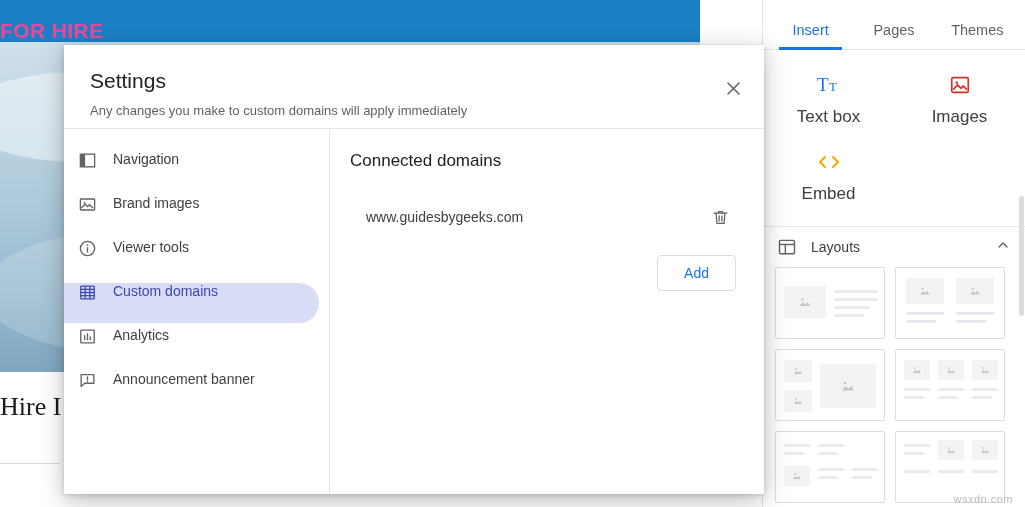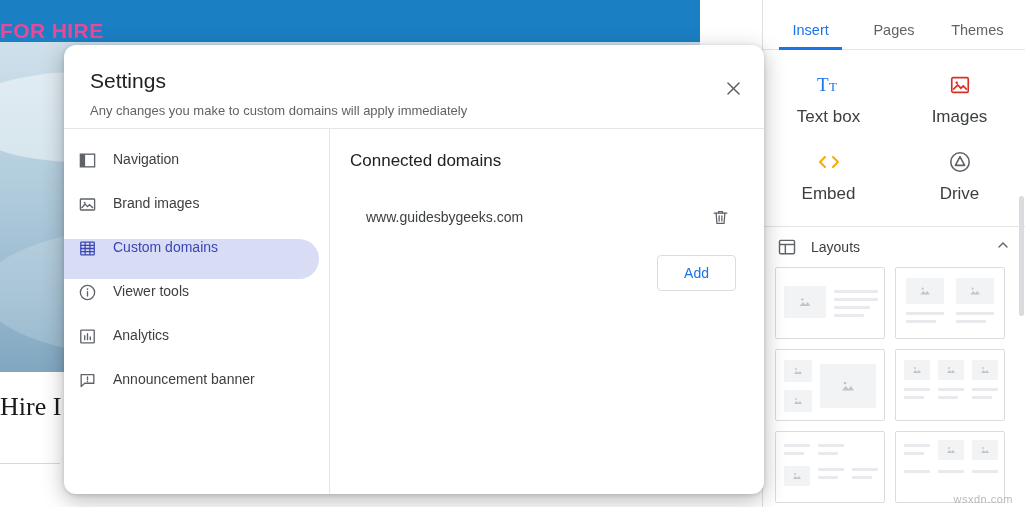--- a/index.html
+++ b/index.html
@@ -199,21 +199,21 @@
     border-radius: 3px;
   }
 
   
   .dialog {
     position: absolute;
     left: 64px; top: 45px;
     width: 700px; height: 449px;
     background: #ffffff;
     box-shadow: 0 6px 22px rgba(0,0,0,0.28), 0 1px 4px rgba(0,0,0,0.14);
-    border-radius: 12px;
+    border-radius: 0;
     overflow: hidden;
   }
   .dlg-title {
     position: absolute;
     left: 26px; top: 24px;
     font-size: 21px;
     color: #202124;
   }
   .dlg-sub {
     position: absolute;
@@ -386,29 +386,20 @@
       <div class="rp-item">
         <div class="rp-item-icon">
           <svg width="26" height="20" viewBox="0 0 26 20" fill="none" stroke="#f9ab00" stroke-width="2" stroke-linecap="round" stroke-linejoin="round">
             <path d="M9 5L4 10l5 5"></path>
               <path d="M17 5l5 5-5 5"></path>
           </svg>
         </div>
         <div class="rp-item-label">Embed</div>
       </div>
 
-      <div class="rp-item">
-        <div class="rp-item-icon">
-          <svg width="24" height="24" viewBox="0 0 24 24" fill="none" stroke="#5f6368" stroke-width="1.6">
-            <circle cx="12" cy="12" r="9.2"></circle>
-            <path d="M12 6.6L7.4 15.4h9.2z" stroke-linejoin="round"></path>
-          </svg>
-        </div>
-        <div class="rp-item-label">Drive</div>
-      </div>
     </div>
 
     <div class="rp-sep"></div>
 
     <div class="rp-section-head">
       <span class="rp-section-icon">
         <svg width="20" height="20" viewBox="0 0 24 24" fill="none" stroke="#5f6368" stroke-width="1.7">
           <rect x="3" y="4" width="18" height="16" rx="1.5"></rect>
           <line x1="3" y1="9" x2="21" y2="9"></line>
             <line x1="10" y1="9" x2="10" y2="20"></line>
@@ -575,48 +566,48 @@
           <span class="nav-ico">
             <svg width="19" height="19" viewBox="0 0 24 24" fill="none" stroke="#5f6368" stroke-width="1.7">
               <rect x="3" y="5" width="18" height="14" rx="1"></rect>
               <path d="M4.5 16.5l4.5-5 3 3.2 2.5-2.4 4.5 4.2"></path>
               <circle cx="8.3" cy="9.6" r="1.1" fill="#5f6368" stroke="none"></circle>
             </svg>
           </span>
           <span class="nav-label">Brand images</span>
         </div>
 
+        <div class="nav-item">
+          <span class="nav-ico">
+            <svg width="19" height="19" viewBox="0 0 24 24" fill="none" stroke="#5f6368" stroke-width="1.7">
+              <circle cx="12" cy="12" r="9"></circle>
+              <line x1="12" y1="11" x2="12" y2="16.5" stroke-linecap="round"></line>
+              <circle cx="12" cy="7.8" r="1.05" fill="#5f6368" stroke="none"></circle>
+            </svg>
+          </span>
+          <span class="nav-label">Viewer tools</span>
+        </div>
+
         <div class="nav-item active">
           <span class="nav-ico">
             <svg width="19" height="19" viewBox="0 0 24 24" fill="none" stroke="#3b46b5" stroke-width="1.6">
               <rect x="3.5" y="4" width="17" height="16" rx="0.8"></rect>
               <line x1="3.5" y1="8" x2="20.5" y2="8"></line>
               <line x1="3.5" y1="12" x2="20.5" y2="12"></line>
               <line x1="3.5" y1="16" x2="20.5" y2="16"></line>
               <line x1="9" y1="4" x2="9" y2="20"></line>
               <line x1="15" y1="4" x2="15" y2="20"></line>
             </svg>
           </span>
           <span class="nav-label">Custom domains</span>
         </div>
 
         <div class="nav-item">
           <span class="nav-ico">
             <svg width="19" height="19" viewBox="0 0 24 24" fill="none" stroke="#5f6368" stroke-width="1.7">
-              <circle cx="12" cy="12" r="9"></circle>
-              <line x1="12" y1="11" x2="12" y2="16.5" stroke-linecap="round"></line>
-              <circle cx="12" cy="7.8" r="1.05" fill="#5f6368" stroke="none"></circle>
-            </svg>
-          </span>
-          <span class="nav-label">Viewer tools</span>
-        </div>
-
-        <div class="nav-item">
-          <span class="nav-ico">
-            <svg width="19" height="19" viewBox="0 0 24 24" fill="none" stroke="#5f6368" stroke-width="1.7">
               <rect x="3.5" y="4" width="17" height="16" rx="0.8"></rect>
               <line x1="8.5" y1="16" x2="8.5" y2="11" stroke-linecap="round"></line>
               <line x1="12" y1="16" x2="12" y2="8.5" stroke-linecap="round"></line>
               <line x1="15.5" y1="16" x2="15.5" y2="12.5" stroke-linecap="round"></line>
             </svg>
           </span>
           <span class="nav-label">Analytics</span>
         </div>
 
         <div class="nav-item">

